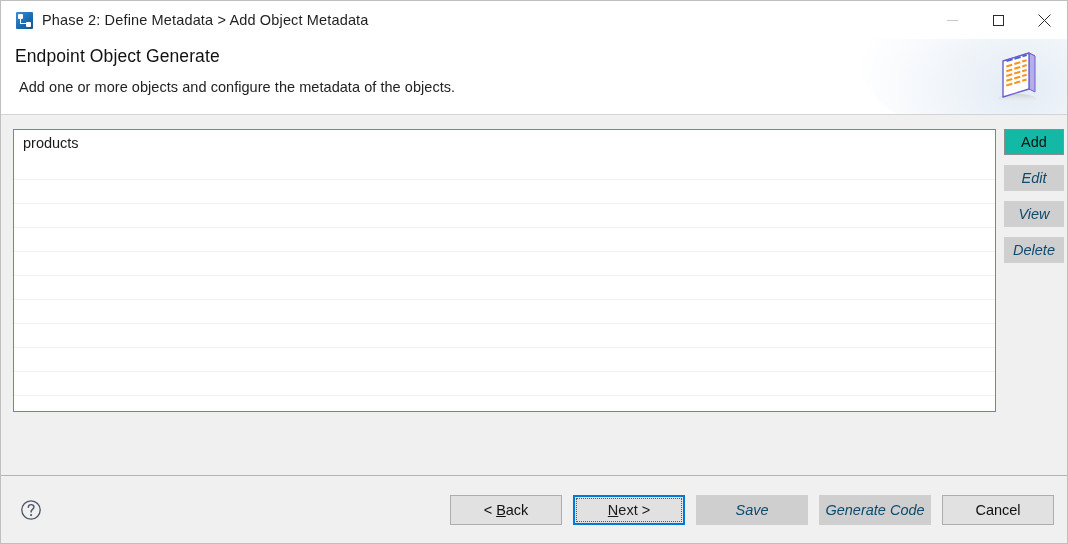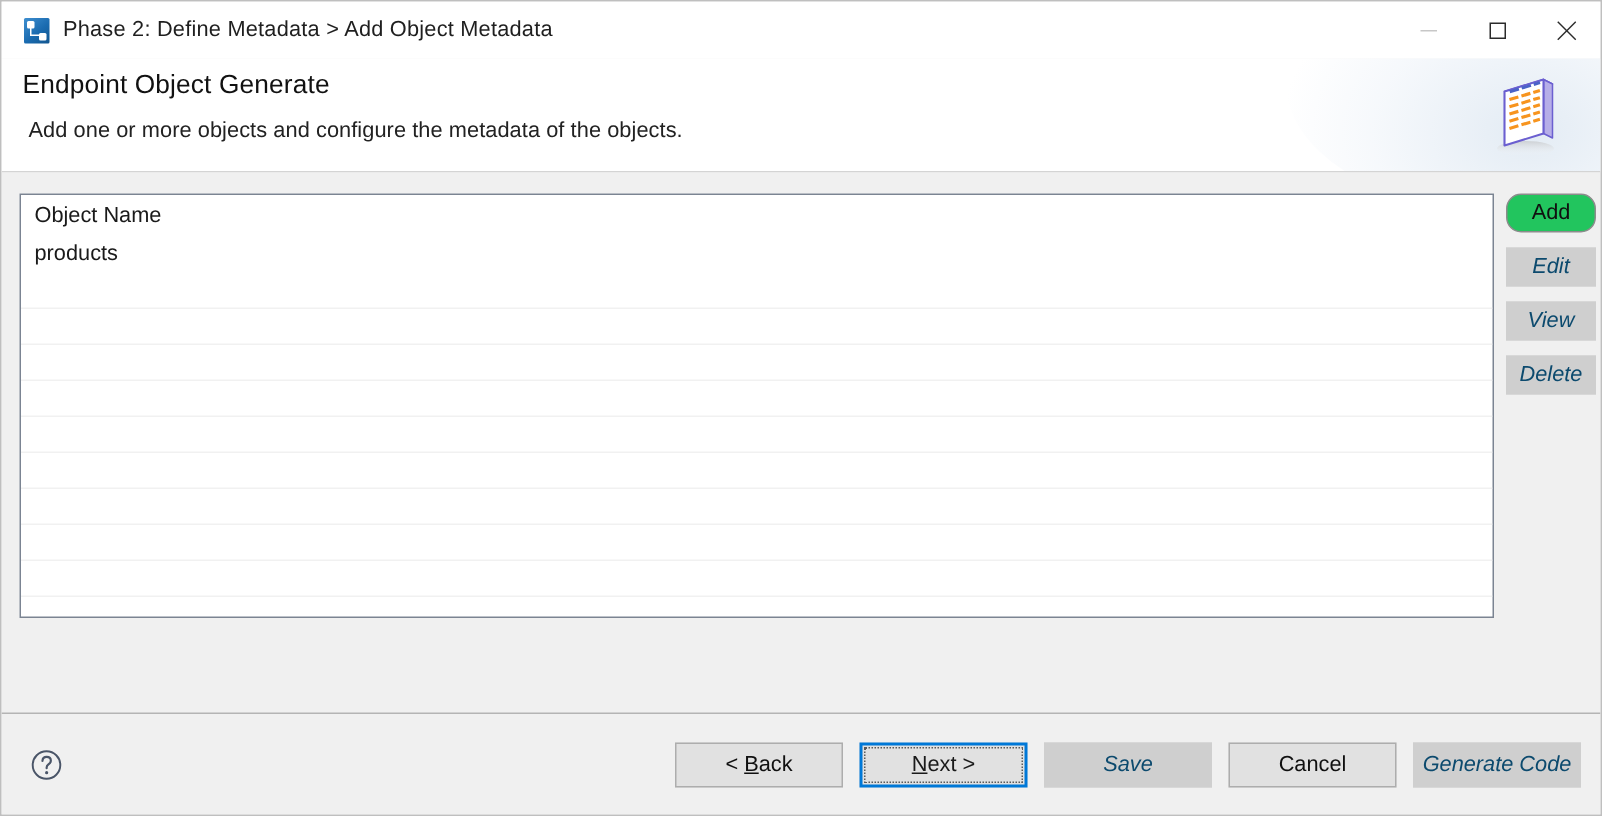--- a/index.html
+++ b/index.html
@@ -206,24 +206,23 @@
     line-height: normal;
     display: flex;
     align-items: center;
     justify-content: center;
   }
   .btn.side {
     width: 60px;
     height: 26px;
   }
   .btn.side.enabled {
-    background: #22c55e;
+    background: #14b8a6;
     border-color: #8c8c8c;
     color: #101010;
-    border-radius: 10px;
   }
   .btn.disabled {
     background: #cfcfcf;
     border-color: #cfcfcf;
     color: #0c4a6e;
     font-style: italic;
   }
 
   
   .footer {
@@ -354,21 +353,20 @@
         <rect x="29.0" y="35.2" width="6.2" height="2.1" transform="rotate(-16.5 29.0 35.2)"></rect>
         <rect x="36.9" y="32.8" width="4.6" height="2.1" transform="rotate(-16.5 36.9 32.8)"></rect>
       </g>
     </svg>
   </div>
 
   <div class="content">
 
     <div class="list-box">
       <div class="list-rows">
-        <div class="list-row header-row">Object Name</div>
         <div class="list-row first-data">products</div>
         <div class="list-row empty"></div>
         <div class="list-row empty"></div>
         <div class="list-row empty"></div>
         <div class="list-row empty"></div>
         <div class="list-row empty"></div>
         <div class="list-row empty"></div>
         <div class="list-row empty"></div>
         <div class="list-row empty"></div>
         <div class="list-row empty"></div>
@@ -392,18 +390,18 @@
     </svg>
 
     <div class="footer-buttons">
       <button class="btn foot enabled">
         <span>&lt; <u>B</u>ack</span>
       </button>
       <button class="btn foot default">
         <span><u>N</u>ext &gt;</span>
       </button>
       <button class="btn foot disabled">Save</button>
+      <button class="btn foot disabled">Generate Code</button>
       <button class="btn foot enabled">Cancel</button>
-      <button class="btn foot disabled">Generate Code</button>
     </div>
   </div>
 
 </div>
 
 </body></html>

